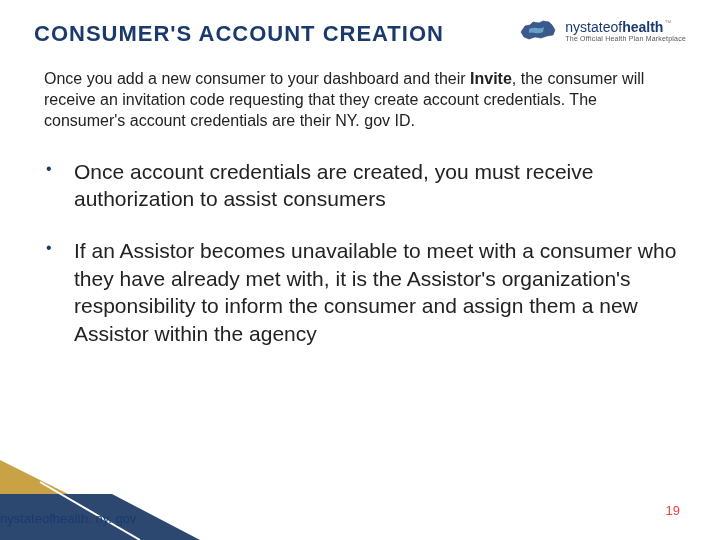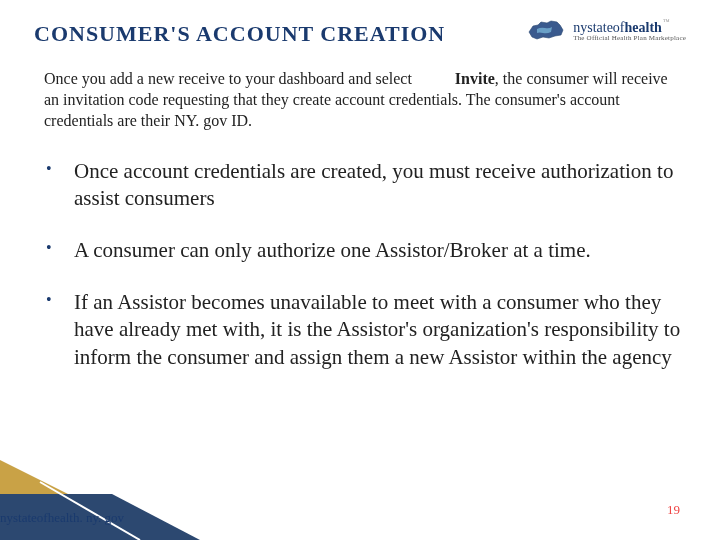--- a/index.html
+++ b/index.html
@@ -7,21 +7,20 @@
   body {
     font-family: Arial, Helvetica, sans-serif;
     background: #ffffff;
     position: relative;
   }
   .slide {
     width: 720px;
     height: 540px;
     position: relative;
     padding: 22px 34px 0 34px;
-    font-family: Liberation Serif, serif;
   }
   .header {
     display: flex;
     justify-content: space-between;
     align-items: flex-start;
     margin-bottom: 22px;
   }
   .title {
     color: #1a3a6e;
     font-size: 22px;
@@ -45,21 +44,21 @@
   .logo-main b { font-weight: 700; }
   .logo-sub { font-size: 7px; color: #555; letter-spacing: 0.2px; white-space: nowrap; }
   .logo-tm { font-size: 7px; color: #999; vertical-align: top; margin-left: 1px; }
 
   .intro {
     font-size: 16px;
     color: #222;
     line-height: 1.32;
     margin: 0 6px 26px 10px;
   }
-  .intro .invite { font-weight: bold; margin-left: 39px; }
+  .intro .invite { font-weight: bold; }
 
   .bullets {
     list-style: none;
     margin-left: 6px;
   }
   .bullets li {
     font-size: 21px;
     color: #222;
     line-height: 1.32;
     margin-bottom: 24px;
@@ -117,26 +116,25 @@
       <div class="logo-text">
         <div>
           <span class="logo-main" id="logo-main">nystateof<b>health</b></span><span class="logo-tm">™</span>
         </div>
         <div class="logo-sub">The Official Health Plan Marketplace</div>
       </div>
     </div>
   </div>
 
   <p class="intro">
-    <span>Once you add a new receive to your dashboard and select </span><span class="invite">Invite</span><span>, the consumer will receive an invitation code requesting that they create account credentials. The consumer's account credentials are their NY. gov ID.</span>
+    <span>Once you add a new consumer to your dashboard and their </span><span class="invite">Invite</span><span>, the consumer will receive an invitation code requesting that they create account credentials. The consumer's account credentials are their NY. gov ID.</span>
   </p>
 
   <ul class="bullets">
     <li>Once account credentials are created, you must receive authorization to assist consumers</li>
-    <li>A consumer can only authorize one Assistor/Broker at a time.</li>
     <li>If an Assistor becomes unavailable to meet with a consumer who they have already met with, it is the Assistor's organization's responsibility to inform the consumer and assign them a new Assistor within the agency</li>
   </ul>
 
   <svg class="corner" viewBox="0 0 200 80" preserveAspectRatio="none">
     <polygon points="0,0 0,80 160,80" fill="#c9a246"></polygon>
     <polygon points="0,34 0,80 200,80 112,34" fill="#2c4870"></polygon>
     <line x1="140" y1="80" x2="40" y2="22" stroke="#ffffff" stroke-width="2"></line>
   </svg>
 
   <div class="footer-url">nystateofhealth. ny. gov</div>

